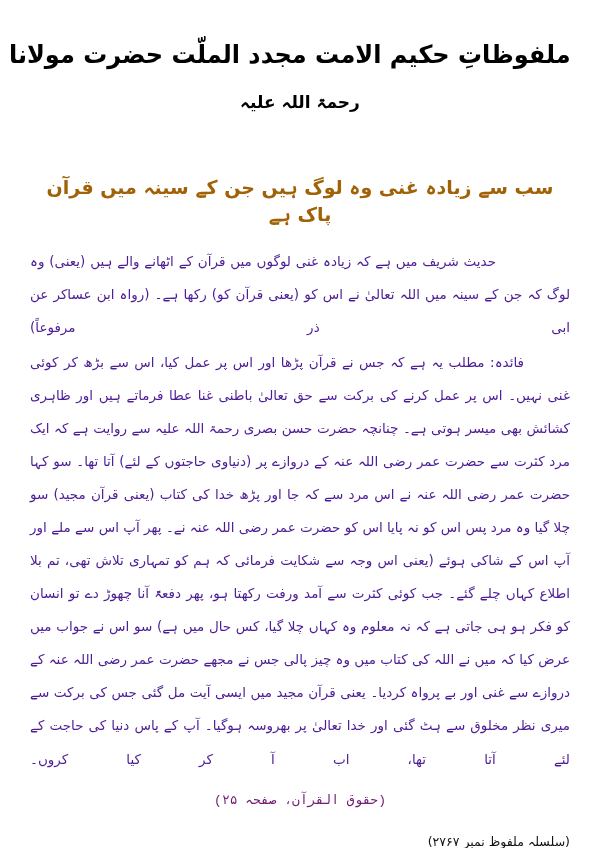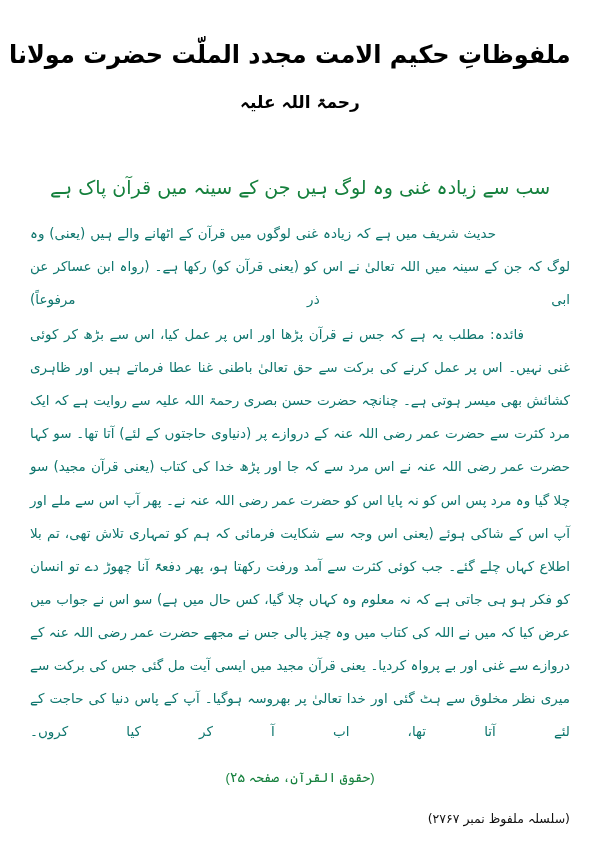--- a/index.html
+++ b/index.html
@@ -49,56 +49,56 @@
     color: #000000;
     margin-top: 18px;
   }
 
   
   .section-heading {
     direction: rtl;
     text-align: center;
     font-family: "DejaVu Sans", sans-serif;
     font-size: 19px;
-    font-weight: normal;
-    color: #15803d;
+    font-weight: bold;
+    color: #a16207;
     margin: 62px 34px 16px 34px;
     line-height: 1.45;
   }
 
   
   .body-block {
     direction: rtl;
     text-align: justify;
     text-align-last: justify;
     margin: 0 30px;
     font-family: "DejaVu Sans", sans-serif;
     font-size: 13.5px;
     line-height: 2.45;
-    color: #0f766e;
+    color: #4c1d95;
   }
   .body-para {
     margin: 0 0 2px 0;
     text-indent: 0;
   }
   .body-para.indented {
     text-indent: 74px;
   }
   .body-para.indented-sm {
     text-indent: 46px;
   }
 
   
   .citation {
     direction: rtl;
     text-align: center;
-    font-family: Liberation Sans, sans-serif;
+    font-family: Liberation Mono, monospace;
     font-size: 13px;
-    color: #15803d;
-    margin-top: 22px;
+    color: #701a75;
+    margin-top: 16px;
   }
   .footer-note {
     direction: rtl;
     text-align: left;
     font-family: "DejaVu Sans", sans-serif;
     font-size: 12.5px;
     color: #111111;
     margin: 26px 30px 0 34px;
   }
   .footer-row {

